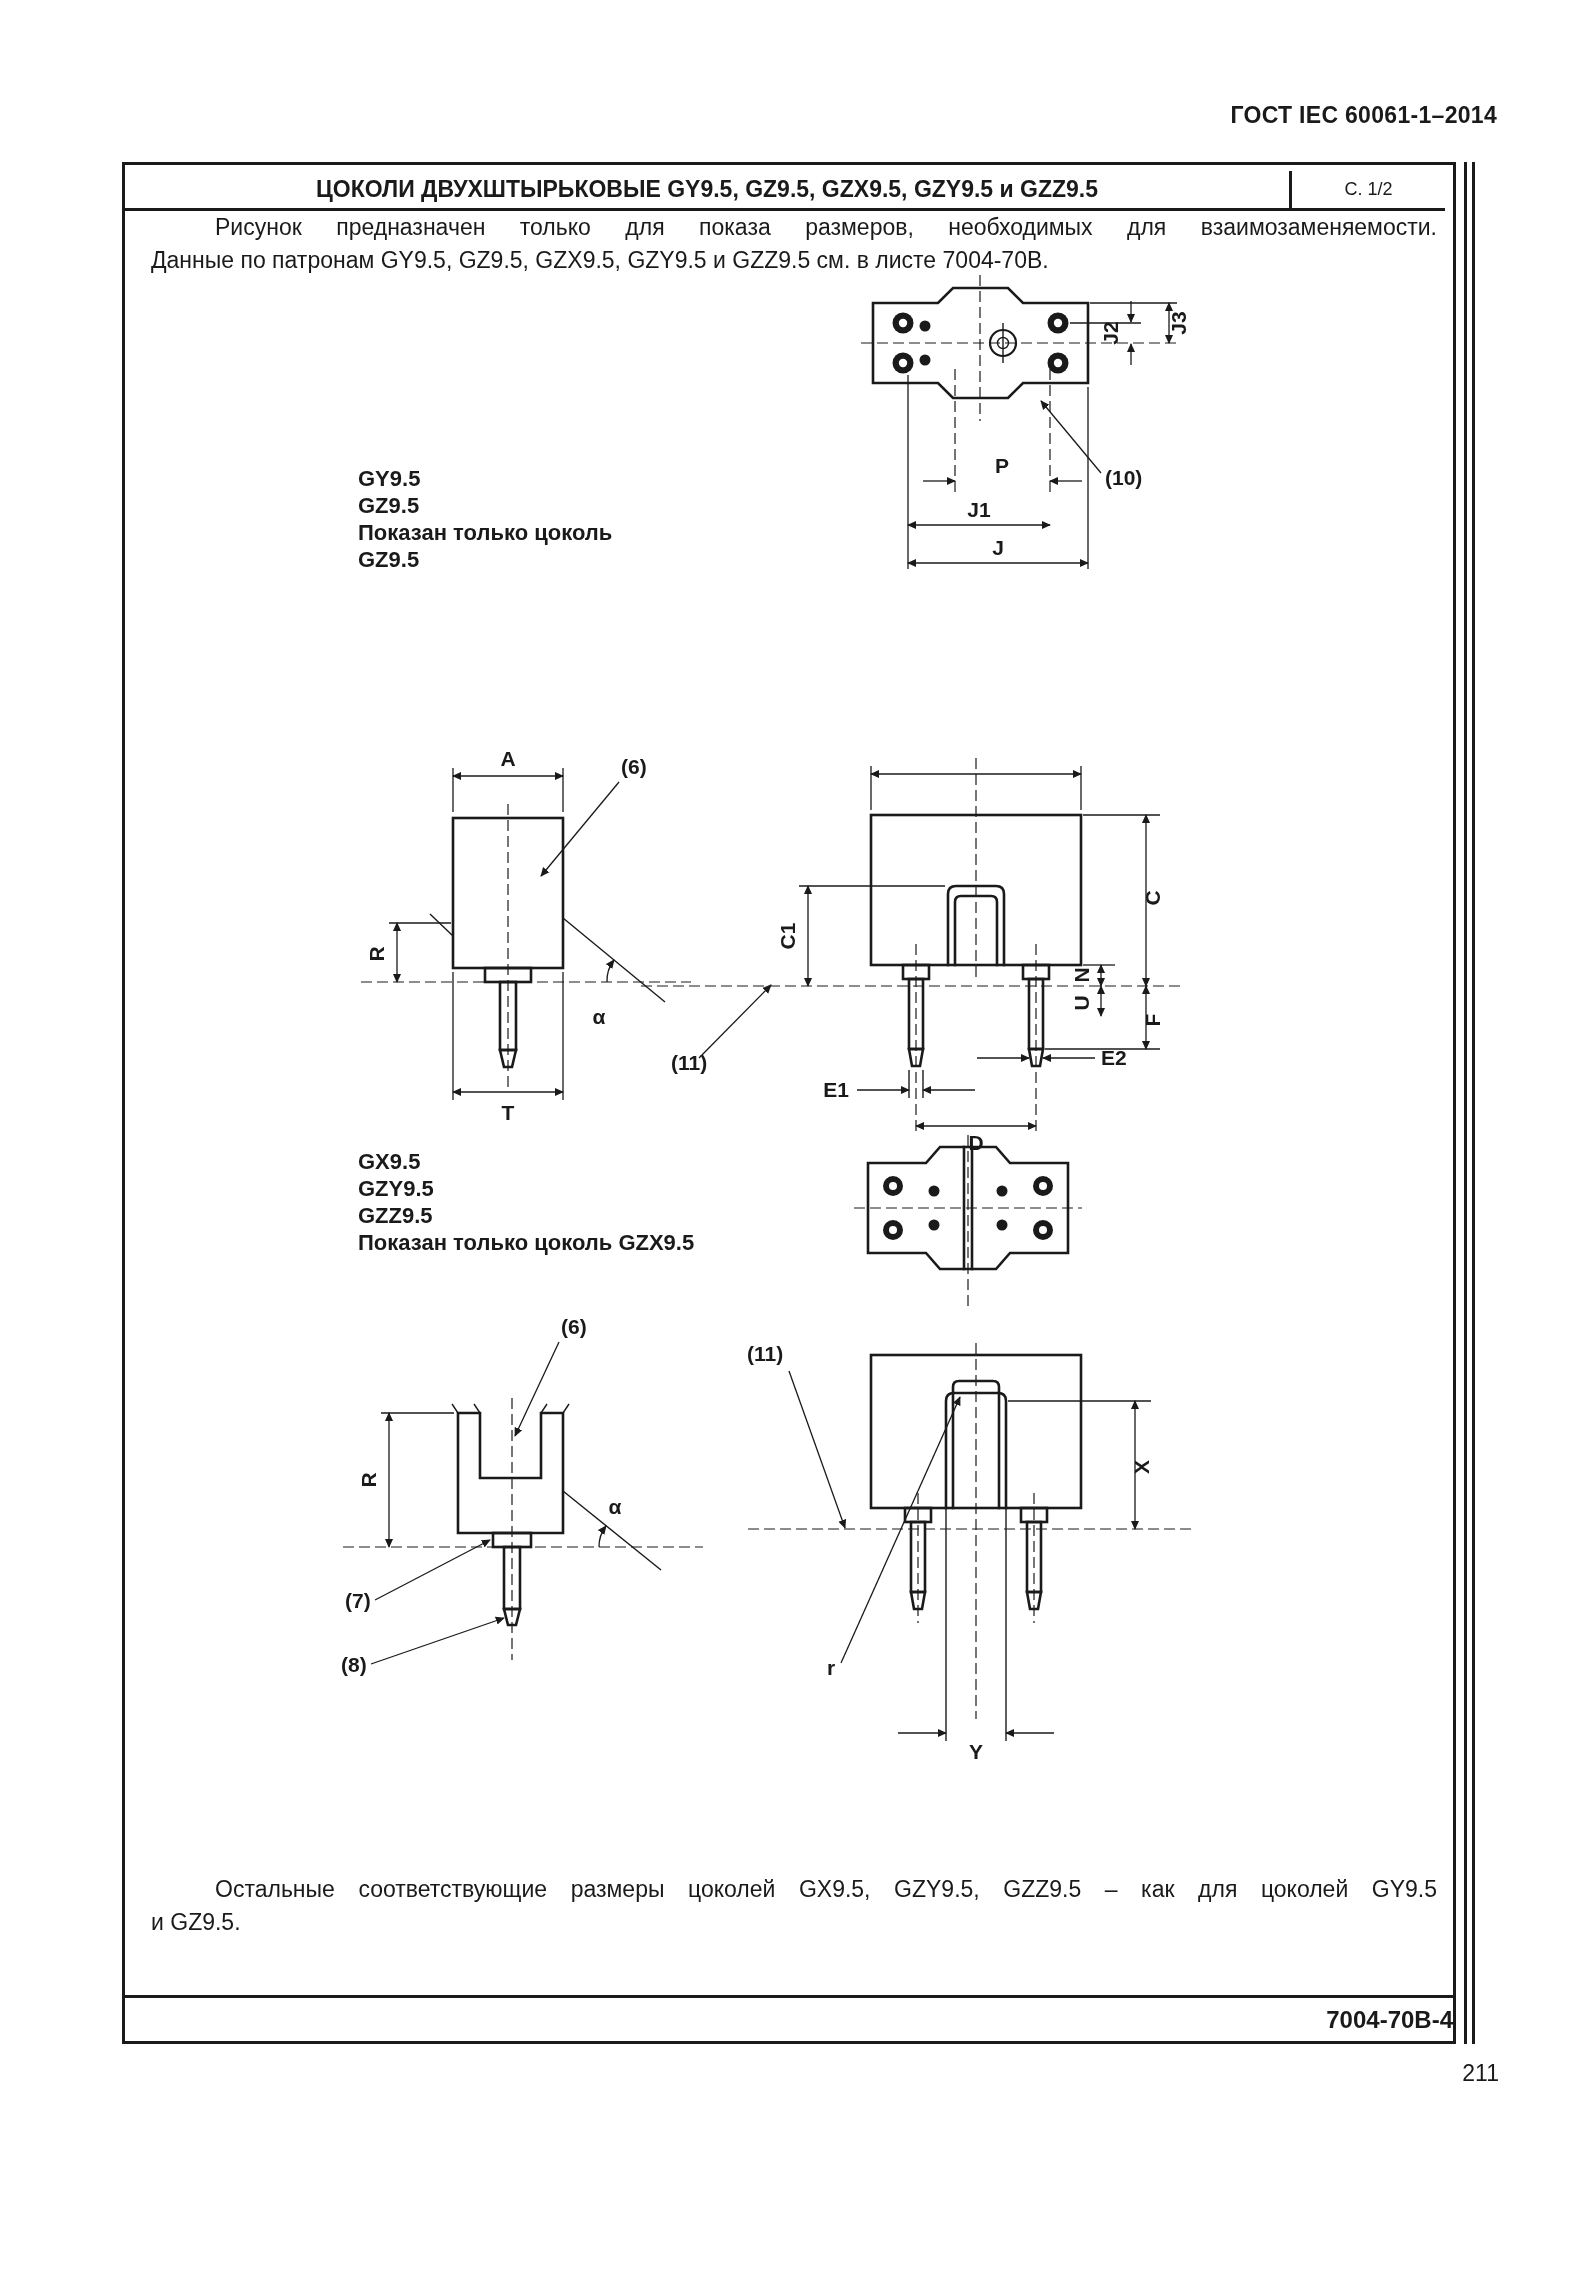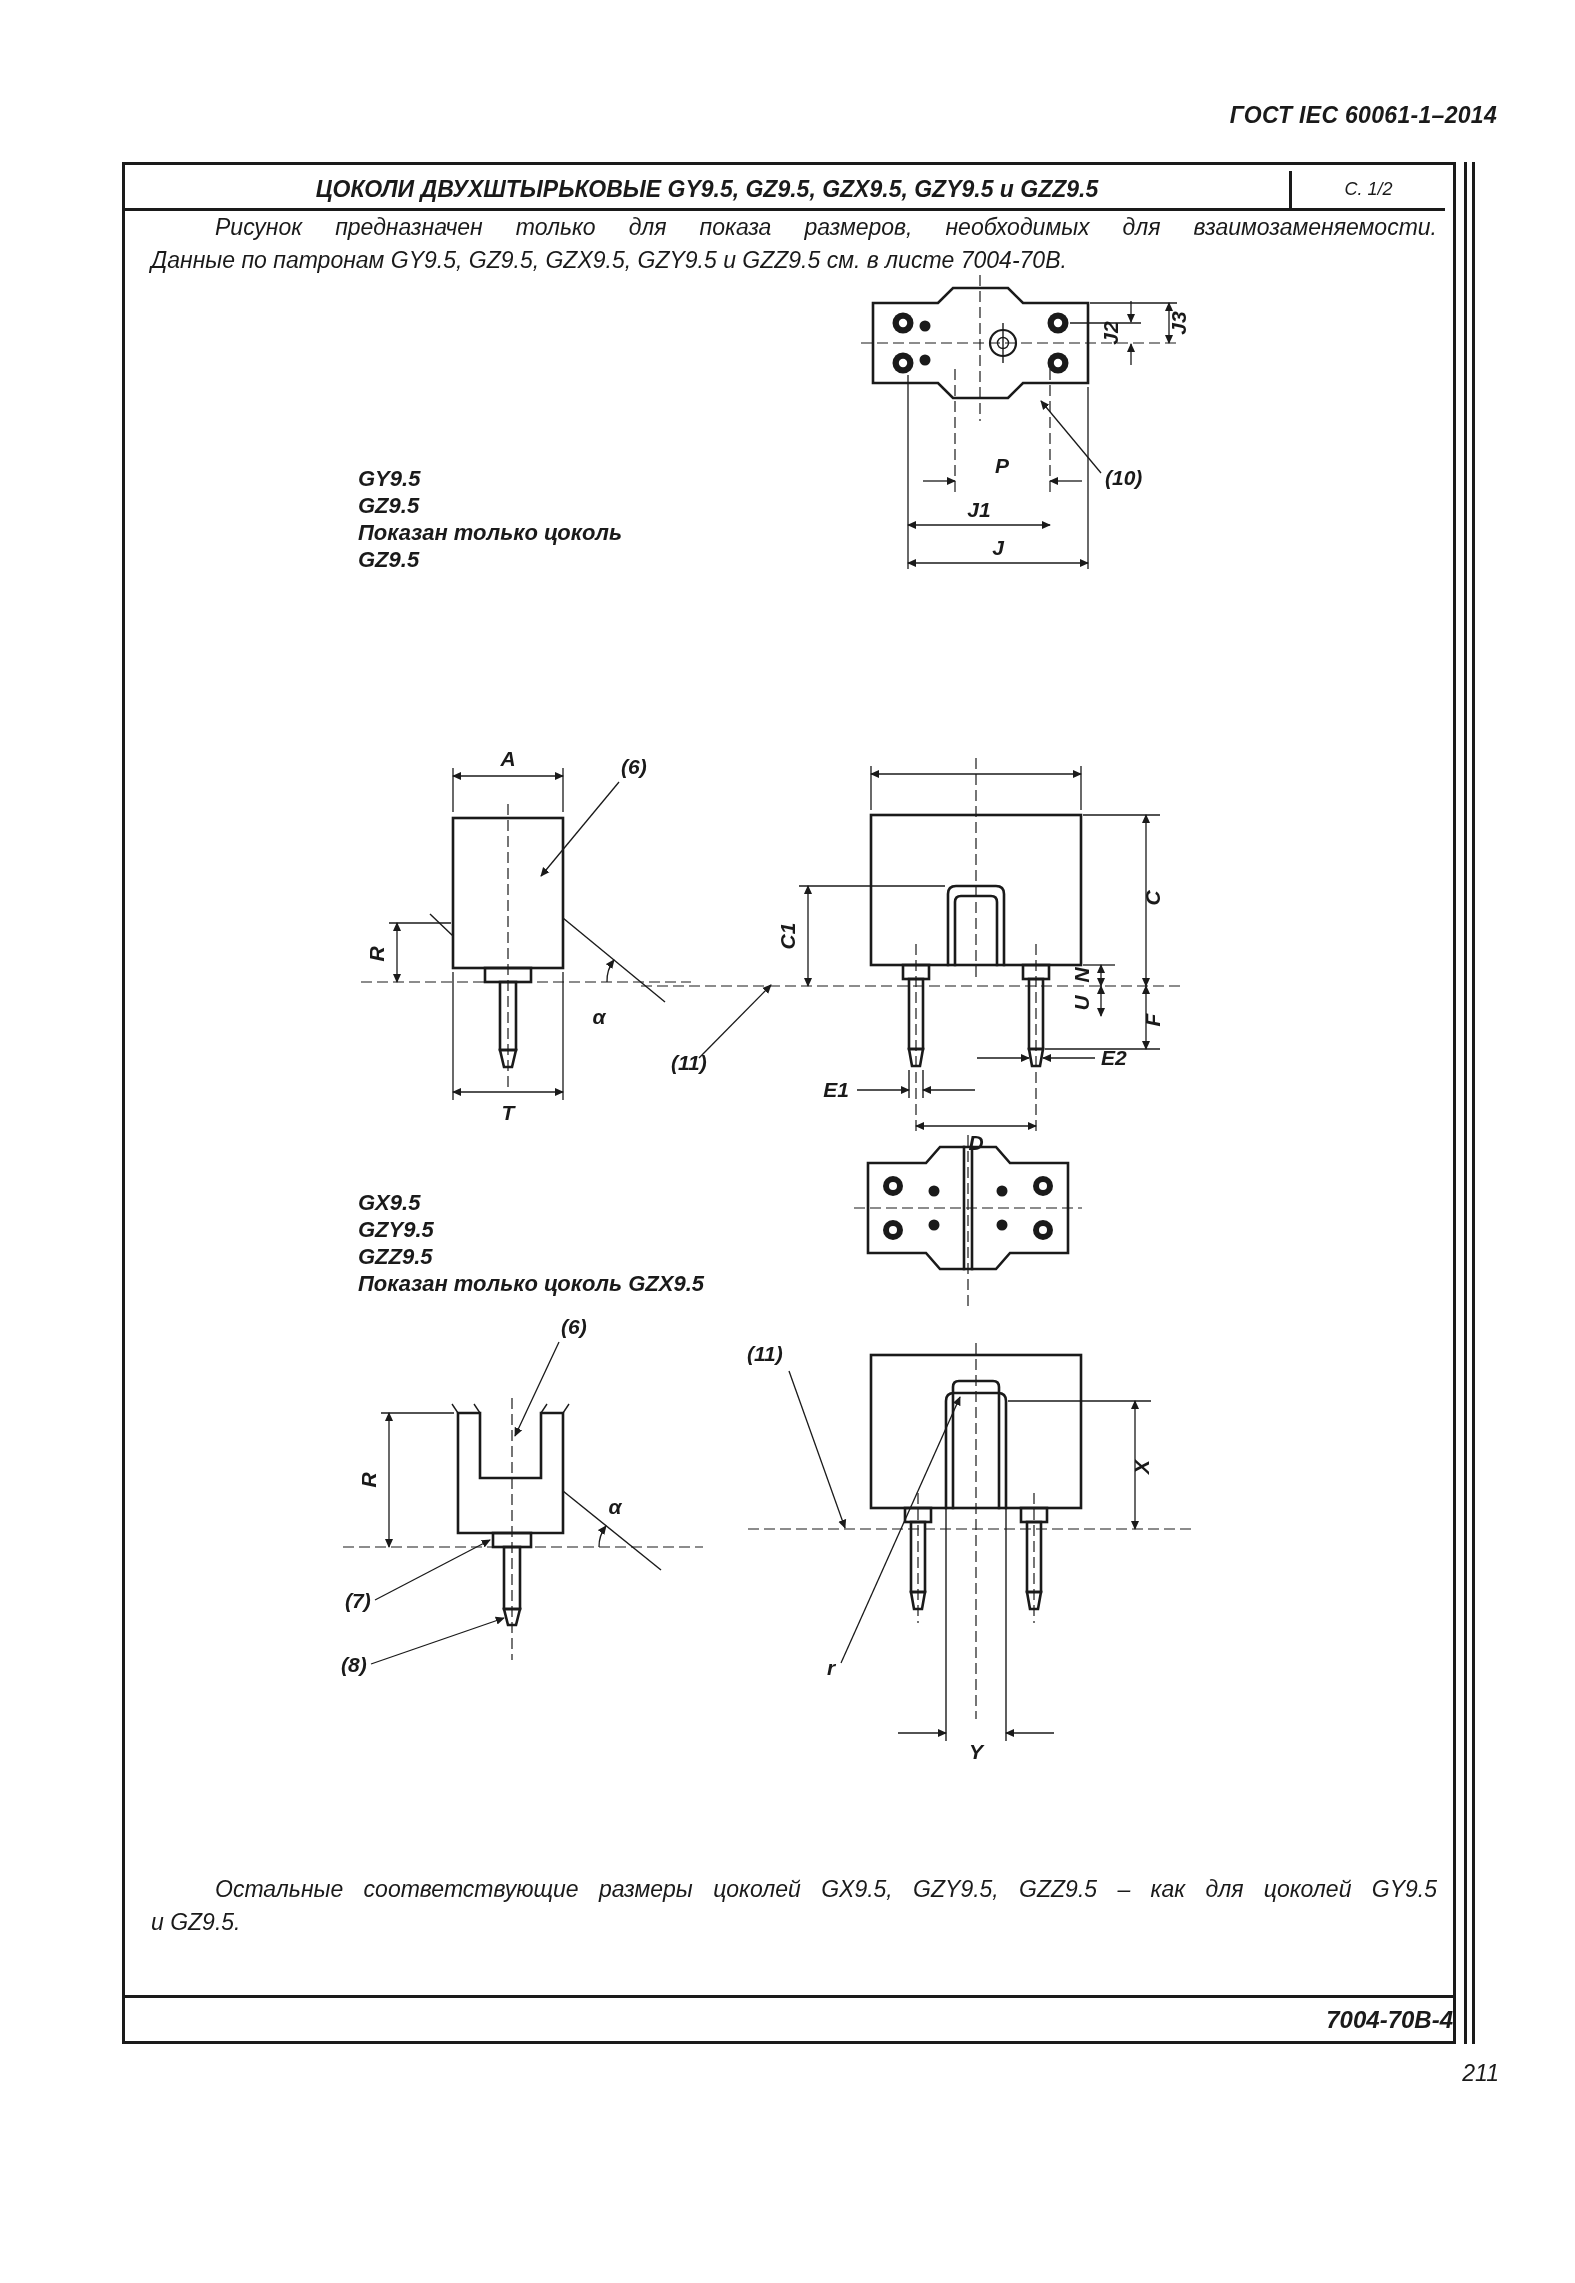--- a/index.html
+++ b/index.html
@@ -1,18 +1,18 @@
 <!DOCTYPE html>
 <html><head>
 <meta charset="utf-8">
 <style>
   * { margin:0; padding:0; box-sizing:border-box; }
   html,body { width:1575px; height:2283px; }
   body { background:#ffffff; font-family:"Liberation Sans", sans-serif; color:#1a1a1a; }
-  .page { position:relative; width:1575px; height:2283px; background:#ffffff; overflow:hidden;font-style:italic; }
+  .page { position:relative; width:1575px; height:2283px; background:#ffffff; overflow:hidden; }
   .doc-ref { position:absolute; top:102px; right:78px; font-size:23px; font-weight:bold; letter-spacing:.3px; }
   .frame { position:absolute; left:122px; top:162px; width:1334px; height:1882px; border:3px solid #1a1a1a; }
   .vline { position:absolute; top:162px; height:1882px; width:3px; background:#1a1a1a; }
   .frame-header { position:absolute; left:0; right:8px; top:0; height:40px; border-bottom:3px solid #1a1a1a; display:flex;margin-top:6px; }
   .frame-title { flex:1; text-align:center; font-weight:bold; font-size:23px; line-height:37px; }
   .frame-page { width:156px; border-left:3px solid #1a1a1a; text-align:center; font-size:18px; line-height:37px; }
   .intro, .note { position:absolute; left:14px; right:16px; font-size:23px; line-height:33px;margin-left:12px; }
   .intro { top:46px; }
   .note { top:1708px; }
   .jline { text-indent:64px; text-align:justify; text-align-last:justify; }
@@ -235,21 +235,21 @@
           <circle cx="195" cy="55" r="4" fill="#fff"></circle>
         <circle cx="195" cy="99" r="10" fill="#1a1a1a"></circle>
           <circle cx="195" cy="99" r="4" fill="#fff"></circle>
         <circle cx="86" cy="60" r="5.5" fill="#1a1a1a"></circle>
         <circle cx="86" cy="94" r="5.5" fill="#1a1a1a"></circle>
         <circle cx="154" cy="60" r="5.5" fill="#1a1a1a"></circle>
         <circle cx="154" cy="94" r="5.5" fill="#1a1a1a"></circle>
       </g>
     </svg>
 
-    <div class="caption" style="left:233px; top:983px;margin-top:41px;">
+    <div class="caption" style="left:233px; top:983px;">
       <div>GX9.5</div>
       <div>GZY9.5</div>
       <div>GZZ9.5</div>
       <div>Показан только цоколь GZX9.5</div>
     </div>
 
     <svg class="fig" style="left:198px; top:1143px;" width="400" height="390" viewBox="0 0 400 390">
       <defs>
         <marker id="m5" viewBox="0 0 10 10" refX="9" refY="5" markerWidth="7" markerHeight="7" orient="auto-start-reverse">
           <path d="M0,0.5 L10,5 L0,9.5 Z" fill="#1a1a1a"></path>

